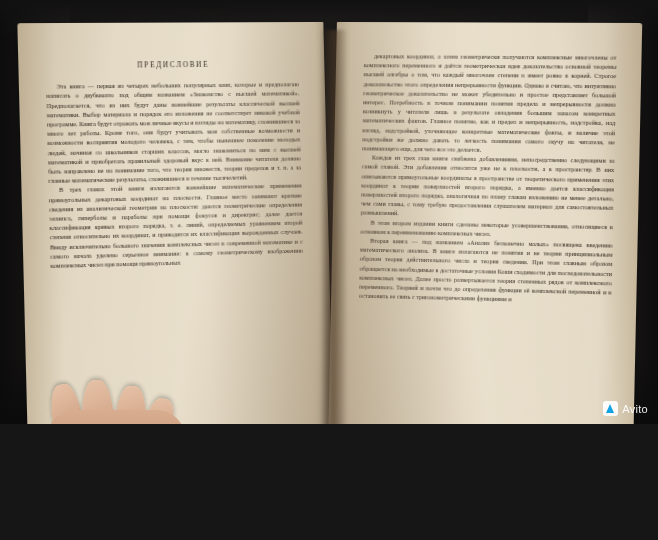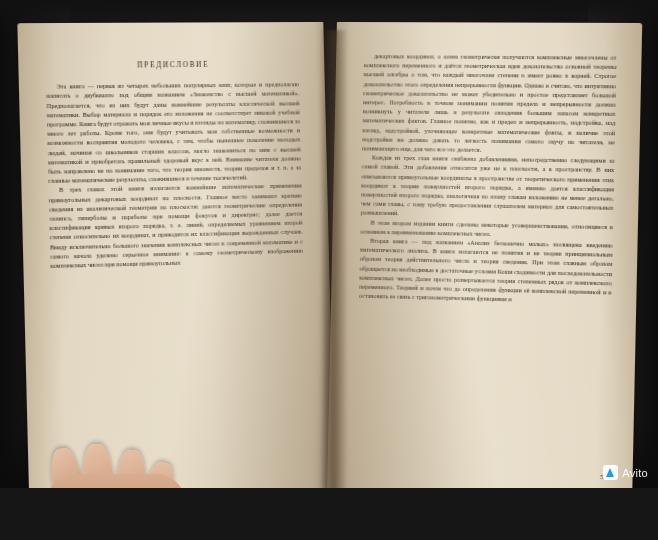--- a/index.html
+++ b/index.html
@@ -9,21 +9,21 @@
   body {
     width: 658px;
     height: 540px;
     overflow: hidden;
     font-family: "Liberation Serif", serif;
     background: #171616;
   }
   #scene {
     position: relative;
     width: 658px;
-    height: 488px;
+    height: 424px;
     background: radial-gradient(ellipse at 50% 45%, #3a3634 0%, #201e1d 55%, #100f0f 100%);
     overflow: hidden;
   }
 
   
   .bg-left {
     position: absolute;
     left: 0; top: 0; width: 70px; height: 540px;
     background: linear-gradient(90deg, #0d0c0c 0%, #211f1e 100%);
   }

